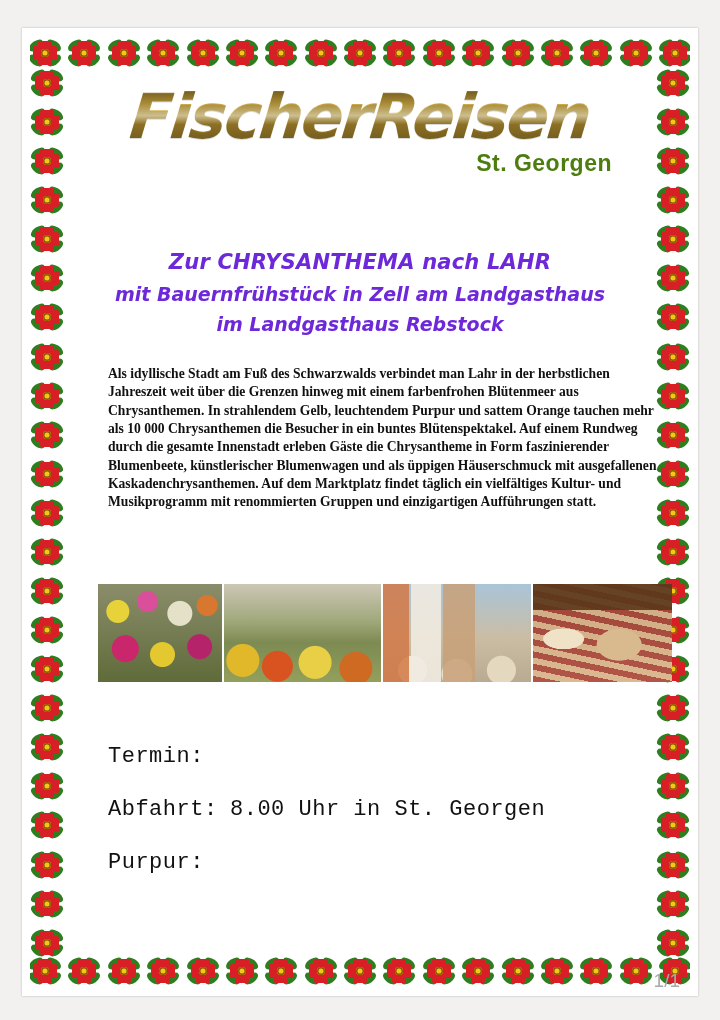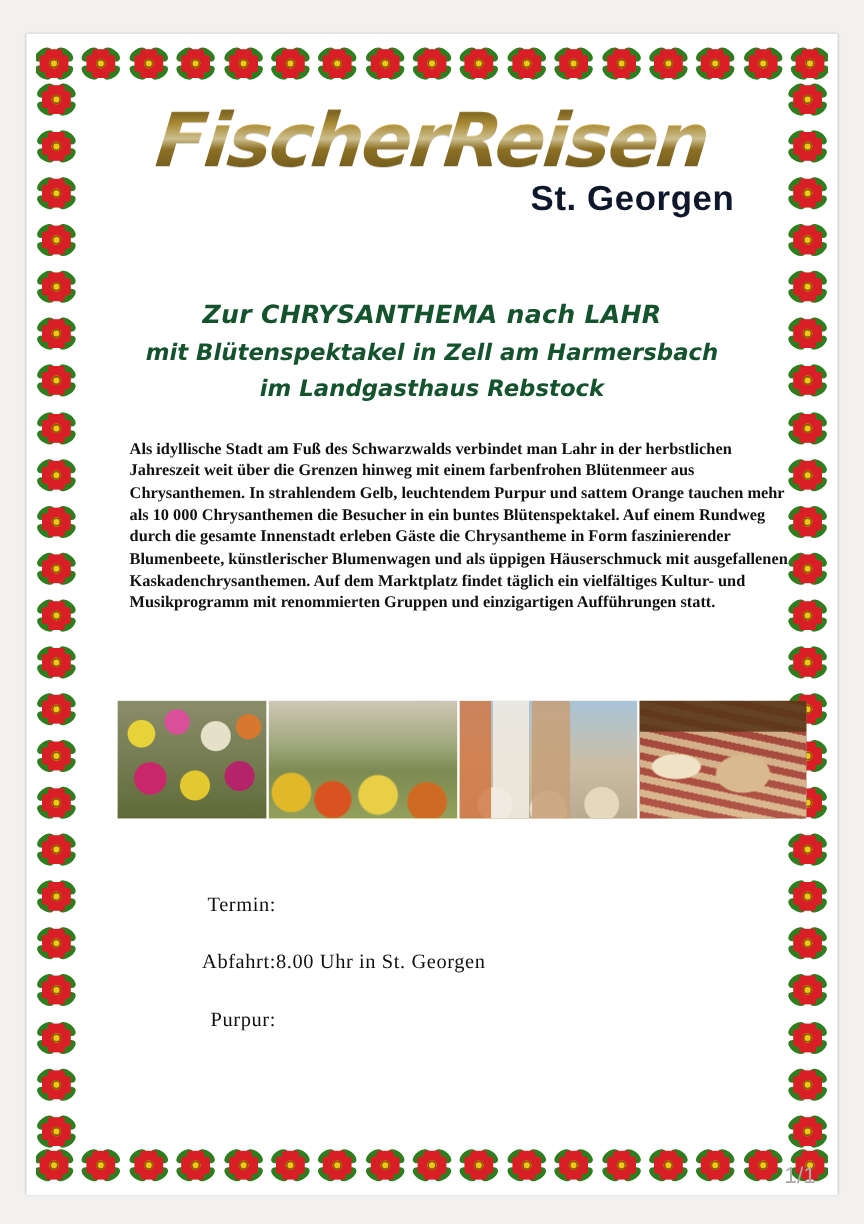--- a/index.html
+++ b/index.html
@@ -99,36 +99,36 @@
     -webkit-text-fill-color: transparent;
     text-shadow: 0 1px 0 rgba(0,0,0,0.15);
     transform: skewX(-6deg);
     white-space: nowrap;
   }
   #logo-sub {
     margin-top: 2px;
     margin-right: 26px;
     text-align: right;
     font-family: "Liberation Sans", sans-serif;
-    font-size: 29px;
+    font-size: 23px;
     font-weight: bold;
-    color: #0f172a;
+    color: #4d7c0f;
     letter-spacing: 0.5px;
   }
 
   
   #titles {
     position: absolute;
     left: 56px; top: 222px;
     width: 564px;
     text-align: center;
     font-family: "DejaVu Sans", sans-serif;
     font-style: italic;
     font-weight: bold;
-    color: #14532d;
+    color: #6d28d9;
   }
   #title-main { font-size: 21px; letter-spacing: 0.2px; }
   #title-sub1 { font-size: 19px; margin-top: 9px; }
   #title-sub2 { font-size: 19px; margin-top: 8px; }
 
   
   #bodytext {
     position: absolute;
     left: 86px; top: 337px;
     width: 552px;
@@ -198,24 +198,23 @@
       radial-gradient(ellipse at 62% 62%, #d9b98e 0 22px, transparent 23px),
       repeating-linear-gradient(12deg, rgba(170,60,55,.75) 0 6px, rgba(225,190,150,.8) 6px 12px) ,
       linear-gradient(180deg,#7a5633,#c6a47a);
   }
 
   
   #details {
     position: absolute;
     left: 86px; top: 716px;
     width: 540px;
-    font-family: Liberation Serif, serif;
-    font-size: 17px;
+    font-family: Liberation Mono, monospace;
+    font-size: 22px;
     color: #111;
-    text-align: right;
   }
   .detail-row { display: flex; margin-bottom: 28px; }
   .detail-label { width: 122px; flex: 0 0 122px; letter-spacing: 0.5px; }
   .detail-value { letter-spacing: 0.5px; }
 
   
   #pageno {
     position: absolute;
     right: 18px; bottom: 4px;
     font-family: "Liberation Sans", sans-serif;
@@ -878,21 +877,21 @@
         </div>
       </div>
 
     <div id="logo-block">
       <div id="logo-word">FischerReisen</div>
       <div id="logo-sub">St. Georgen</div>
     </div>
 
     <div id="titles">
       <div id="title-main">Zur CHRYSANTHEMA nach LAHR</div>
-      <div id="title-sub1">mit Blütenspektakel in Zell am Harmersbach</div>
+      <div id="title-sub1">mit Bauernfrühstück in Zell am Landgasthaus</div>
       <div id="title-sub2">im Landgasthaus Rebstock</div>
     </div>
 
     <div id="bodytext">Als idyllische Stadt am Fuß des Schwarzwalds verbindet man Lahr in der herbstlichen Jahreszeit weit über die Grenzen hinweg mit einem farbenfrohen Blütenmeer aus Chrysanthemen. In strahlendem Gelb, leuchtendem Purpur und sattem Orange tauchen mehr als 10 000 Chrysanthemen die Besucher in ein buntes Blütenspektakel. Auf einem Rundweg durch die gesamte Innenstadt erleben Gäste die Chrysantheme in Form faszinierender Blumenbeete, künstlerischer Blumenwagen und als üppigen Häuserschmuck mit ausgefallenen Kaskadenchrysanthemen. Auf dem Marktplatz findet täglich ein vielfältiges Kultur- und Musikprogramm mit renommierten Gruppen und einzigartigen Aufführungen statt.</div>
 
     <div id="photos">
       <div class="photo p1"></div>
       <div class="photo p2"></div>
       <div class="photo p3"></div>
       <div class="photo p4"></div>

